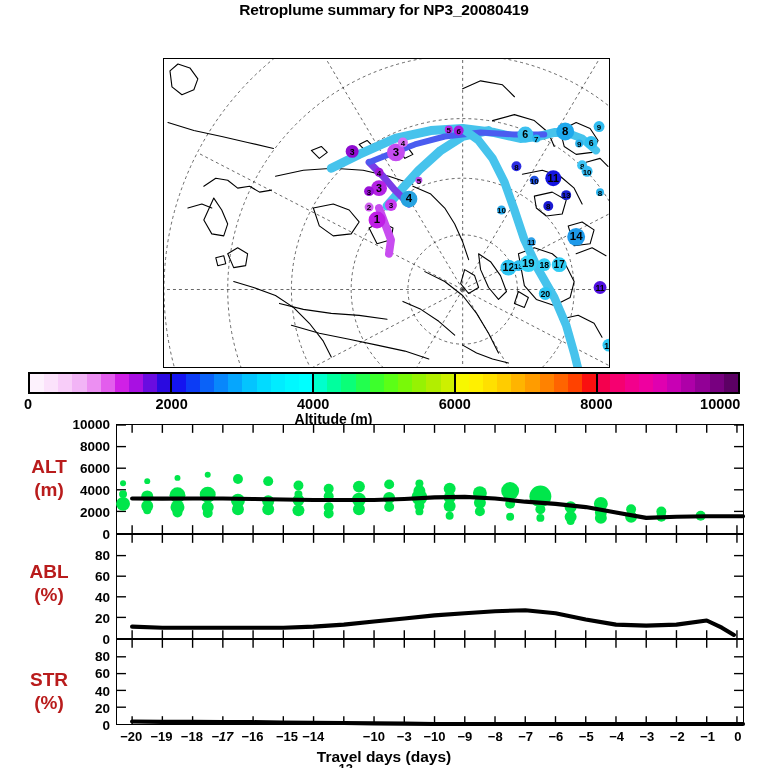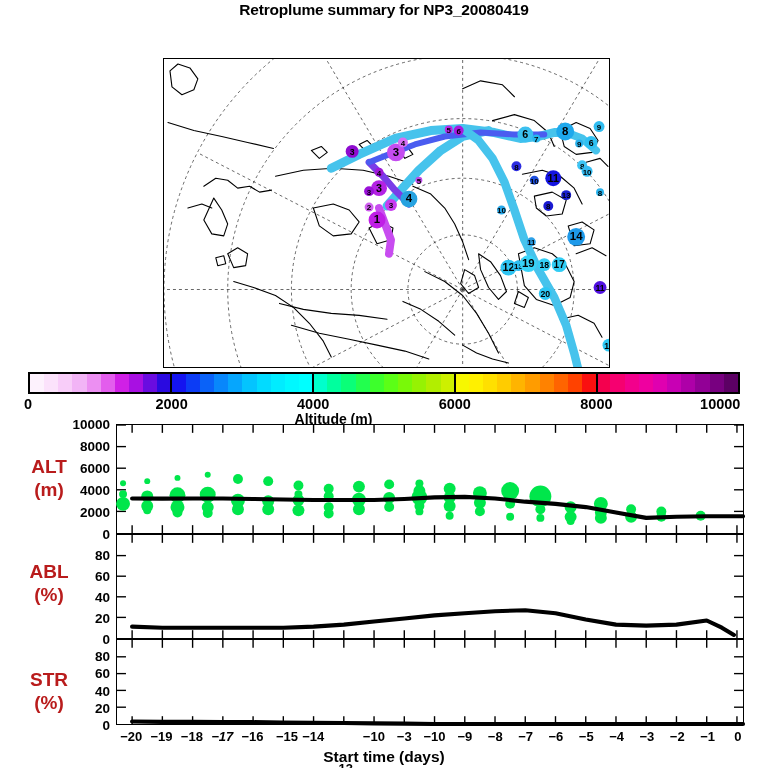--- a/index.html
+++ b/index.html
@@ -719,13 +719,13 @@
     <div class="xtick" style="left: 495.227px;">−8</div>
     <div class="xtick" style="left: 525.565px;">−7</div>
     <div class="xtick" style="left: 555.903px;">−6</div>
     <div class="xtick" style="left: 586.242px;">−5</div>
     <div class="xtick" style="left: 616.58px;">−4</div>
     <div class="xtick" style="left: 646.918px;">−3</div>
     <div class="xtick" style="left: 677.256px;">−2</div>
     <div class="xtick" style="left: 707.594px;">−1</div>
     <div class="xtick" style="left: 737.932px;">0</div>
   </div>
-<div id="xaxis-title">Start time (days)</div>
+<div id="xaxis-title">Travel days (days)</div>
 
 </body></html>

